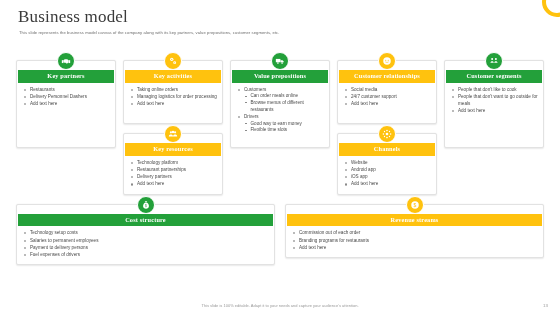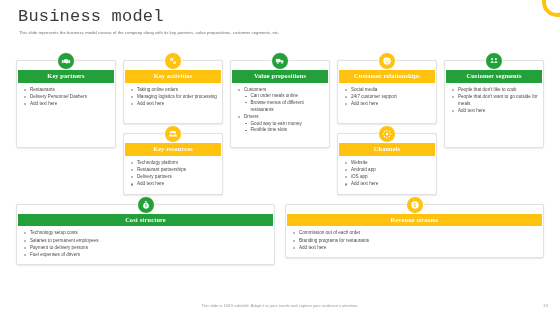--- a/index.html
+++ b/index.html
@@ -26,21 +26,21 @@
     border-radius: 50%;
     box-sizing: border-box;
     z-index: 5;
   }
 
   
   .page-title {
     position: absolute;
     left: 18px;
     top: 7px;
-    font-family: Liberation Mono, monospace;
+    font-family: Liberation Serif, serif;
     font-size: 17px;
     color: #3a3a3a;
     letter-spacing: 0.2px;
   }
   .page-subtitle {
     position: absolute;
     left: 19px;
     top: 30px;
     font-size: 4.2px;
     color: #6e6e6e;

